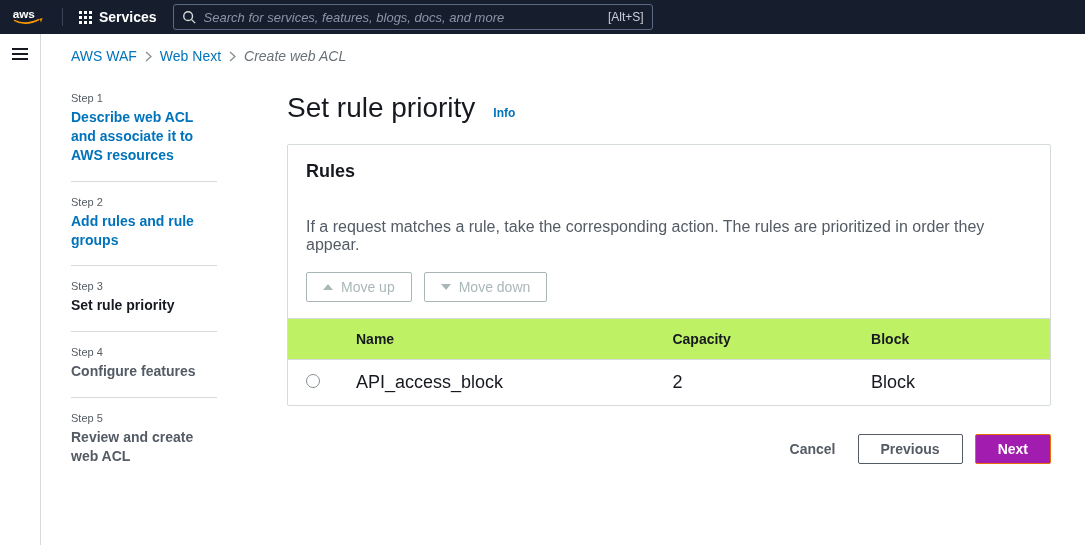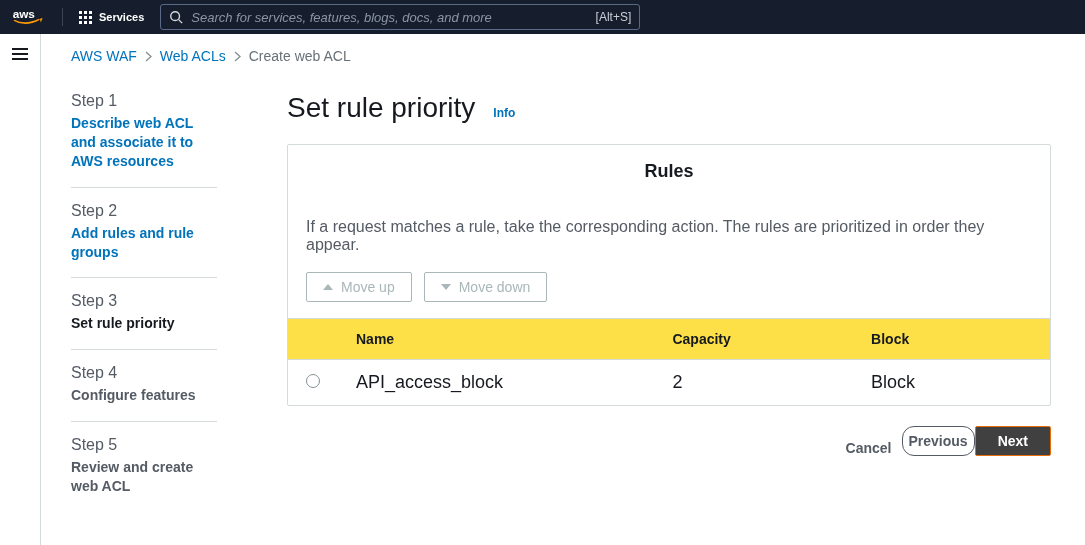--- a/index.html
+++ b/index.html
@@ -4,76 +4,76 @@
 <style>
 * { box-sizing: border-box; margin: 0; padding: 0; }
 body { font-family: "Amazon Ember", "Helvetica Neue", Arial, sans-serif; font-size: 14px; color: #16191f; background: #fff; }
 
 .topnav { background: #161e2d; height: 34px; display: flex; align-items: center; padding: 0 12px; gap: 16px; }
 .logo { display: flex; align-items: center; gap: 13px; }
 .divider-v { width: 1px; height: 18px; background: #3a4457; }
 .services-btn { display: flex; align-items: center; gap: 7px; color: #fff; cursor: pointer; }
 .grid-icon { display: grid; grid-template-columns: repeat(3, 3px); grid-template-rows: repeat(3, 3px); gap: 2px; }
 .grid-icon span { background: #fff; }
-.services-label { font-size: 11px; font-weight:700; }
+.services-label { font-size: 14px; font-weight:700; }
 .search-wrap { flex: 0 0 480px; display: flex; align-items: center; border: 1px solid #5a6a86; border-radius: 3px; height: 26px; padding: 0 8px; gap: 8px; }
 .search-wrap svg { flex-shrink: 0; }
 .search-input { flex: 1; background: transparent; border: none; outline: none; color: #d5dbdb; font-style: italic; font-size: 13px; }
 .search-input::placeholder { color: #8a95a5; font-style: italic; }
 .search-hint { color: #c9cfd8; font-size: 12px; }
 
 .shell { display: flex; }
 .left-rail { width: 41px; border-right: 1px solid #d5dbdb; height: calc(100vh - 34px); display: flex; align-items: flex-start; justify-content: center; padding-top: 14px; }
 .hamburger { width: 16px; height: 12px; display: flex; flex-direction: column; justify-content: space-between; cursor: pointer; }
 .hamburger span { height: 2px; background: #16191f; }
 
 .main { flex: 1; padding: 14px 34px 24px 30px; }
 .breadcrumbs { display: flex; align-items: center; gap: 8px; font-size: 14px; margin-bottom: 28px; }
 .crumb-link { color: #0073bb; text-decoration: none; }
 .crumb-sep svg { display: block; }
-.crumb-current { color: #687078; }
+.crumb-current { color: #687078; font-style: italic; }
 
 .content-cols { display: flex; gap: 70px; }
 .steps { width: 146px; }
 .step { border-top: 1px solid #d5dbdb; padding: 14px 0 16px 0; }
 .step:first-child { border-top: none; padding-top: 0; }
-.step-label { font-size: 16px; color: #545b64; margin-bottom: 4px; }
+.step-label { font-size: 11px; color: #545b64; margin-bottom: 4px; }
 .step-title { font-size: 14px; color: #0073bb; line-height: 1.35; cursor: pointer; font-weight: bold; }
 .step.current .step-title { color: #16191f; font-weight: 700; cursor: default; }
 .step.future .step-title { color: #545b64; cursor: default; }
 
 .page { flex: 1; }
 .page-head { display: flex; align-items: baseline; gap: 18px; margin-bottom: 20px; }
 .page-title { font-size: 28px; font-weight: 400; }
 .info-link { color: #0073bb; font-size: 12px; font-weight: 700; cursor: pointer; }
 
 .panel { border: 1px solid #d5dbdb; border-radius: 2px; }
 .panel-head { padding: 16px 18px 8px 18px; }
-.panel-title { font-size: 18px; font-weight: 700; margin-bottom: 3px; text-align: center; }
+.panel-title { font-size: 18px; font-weight: 700; margin-bottom: 3px; }
 .panel-desc { font-size: 16px; color: #545b64; margin-top: 36px; }
 .panel-actions { display: flex; gap: 12px; padding: 10px 18px 16px 18px; }
 .btn { border: 1px solid #aab7b8; background: #fff; border-radius: 2px; height: 30px; padding: 0 16px; font-size: 14px; color: #aab7b8; cursor: pointer; display: inline-flex; align-items: center; gap: 8px; }
 .btn .tri { width: 0; height: 0; border-left: 5px solid transparent; border-right: 5px solid transparent; }
 .btn .tri.up { border-bottom: 6px solid #aab7b8; }
 .btn .tri.down { border-top: 6px solid #aab7b8; }
 
 .table { width: 100%; border-collapse: collapse; }
-.table thead th { text-align: left; font-size: 14px; font-weight: 700; padding: 12px 18px; border-top: 1px solid #d5dbdb; border-bottom: 1px solid #d5dbdb; background: #fde047; }
+.table thead th { text-align: left; font-size: 14px; font-weight: 700; padding: 12px 18px; border-top: 1px solid #d5dbdb; border-bottom: 1px solid #d5dbdb; background: #bef264; }
 .table tbody td { padding: 12px 18px; border-bottom: 1px solid #d5dbdb; font-size: 18px; }
 .table thead th:first-child, .table tbody td:first-child { width: 44px; text-align: center; }
 .panel .table tbody tr:last-child td { border-bottom: none; }
 .radio { width: 14px; height: 14px; border: 1px solid #879196; border-radius: 50%; display: inline-block; cursor: pointer; }
 th.col-name, td.col-name { width: 44%; }
 th.col-cap, td.col-cap { width: 28%; }
 th.col-act, td.col-act { width: 28%; }
 
-.footer-actions { display: flex; justify-content: flex-end; margin-top: 20px; align-items: flex-end; }
+.footer-actions { display: flex; justify-content: flex-end; gap: 12px; margin-top: 28px; align-items: center; }
 .link-btn { color: #545b64; font-size: 14px; cursor: pointer; padding: 0 10px; font-weight: 700; }
-.btn-secondary { border: 1px solid #545b64; background: #fff; color: #545b64; border-radius: 12px; height: 30px; padding: 0 6px; font-size: 14px; font-weight: 700; cursor: pointer; }
-.btn-primary { background: #404040; border: 1px solid #e86c0a; color: #fff; border-radius: 2px; height: 30px; padding: 0 22px; font-size: 14px; font-weight: 700; cursor: pointer; }
+.btn-secondary { border: 1px solid #545b64; background: #fff; color: #545b64; border-radius: 2px; height: 30px; padding: 0 22px; font-size: 14px; font-weight: 700; cursor: pointer; }
+.btn-primary { background: #a21caf; border: 1px solid #e86c0a; color: #fff; border-radius: 2px; height: 30px; padding: 0 22px; font-size: 14px; font-weight: 700; cursor: pointer; }
 </style>
 </head>
 <body>
 
 <div class="topnav">
   <div class="logo">
     <svg width="34" height="20" viewBox="0 0 36 22">
       <text x="0" y="12" font-family="Arial" font-size="13" font-weight="700" fill="#fff">aws</text>
       <path d="M1 15 Q14 23 30 14 L29 13 Q14 20 2 14 Z" fill="#ff9900"></path>
       <path d="M30 13 L33 12 L31 17 Z" fill="#ff9900"></path>
@@ -114,21 +114,21 @@
   </div>
 
   <div class="main">
     <div class="breadcrumbs">
       <a class="crumb-link">AWS WAF</a>
       <span class="crumb-sep">
         <svg width="7" height="11" viewBox="0 0 7 11">
             <path d="M1 1 L6 5.5 L1 10" stroke="#879196" stroke-width="1.4" fill="none"></path>
           </svg>
       </span>
-      <a class="crumb-link">Web ACLs</a>
+      <a class="crumb-link">Web Next</a>
       <span class="crumb-sep">
         <svg width="7" height="11" viewBox="0 0 7 11">
             <path d="M1 1 L6 5.5 L1 10" stroke="#879196" stroke-width="1.4" fill="none"></path>
           </svg>
       </span>
       <span class="crumb-current">Create web ACL</span>
     </div>
 
     <div class="content-cols">
       <div class="steps">

